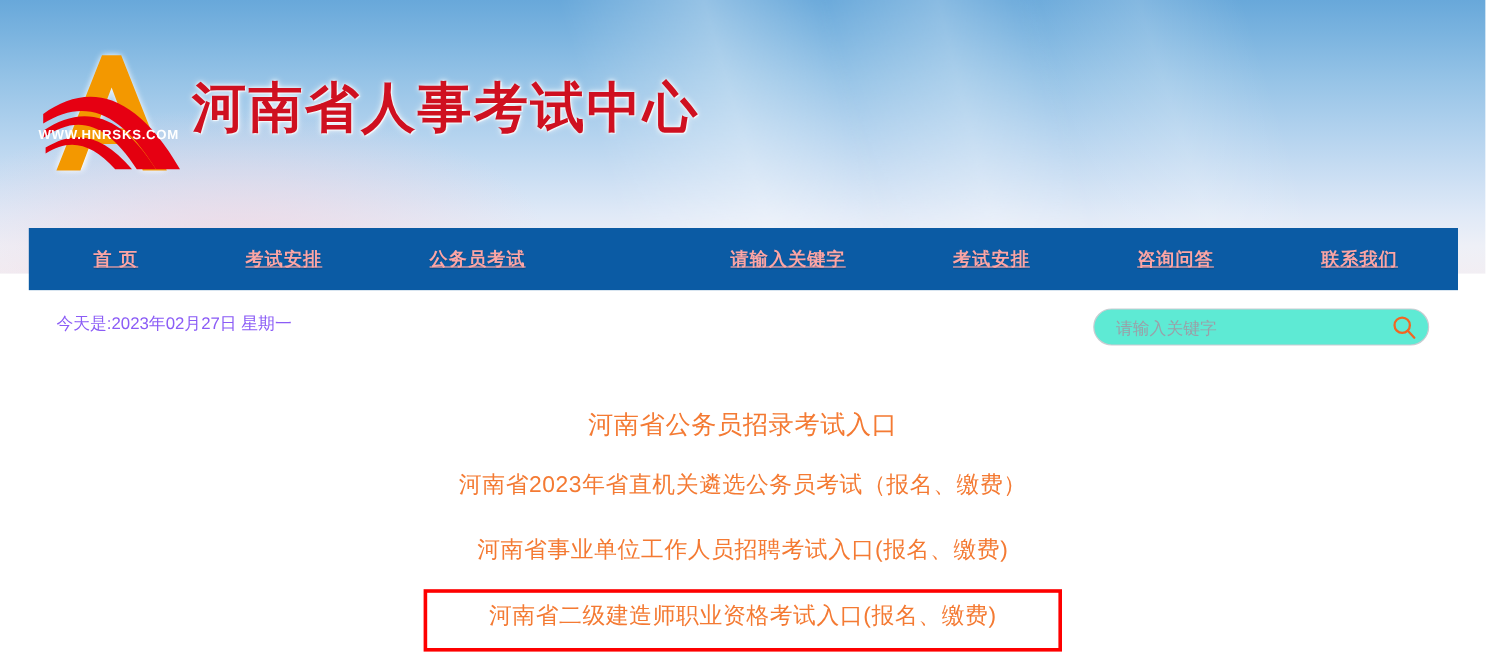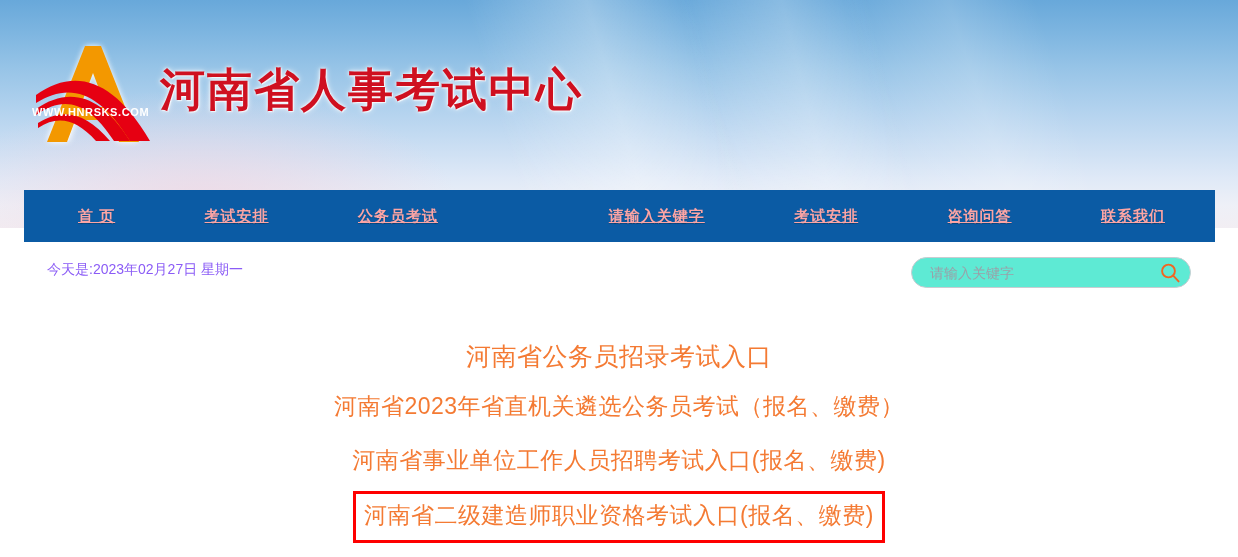--- a/index.html
+++ b/index.html
@@ -182,26 +182,26 @@
     text-align: center;
     white-space: nowrap;
   }
   .link-row.r0 { top: 36px; }
   .link-row.r1 { top: 87px; }
   .link-row.r2 { top: 141px; }
   .link-row.r3 { top: 196px; }
 
   .link-a {
     color: #f47a33;
-    font-size: 25px;
+    font-size: 21px;
     text-decoration: none;
     cursor: pointer;
     letter-spacing: 0.5px;
   }
-  .link-a.big { font-size: 23px; }
+  .link-a.big { font-size: 19px; }
 
   .highlight-box {
     position: absolute;
     left: 353px; top: 491px;
     width: 532px;
     height: 52px;
     border: 3px solid #fe0000;
     background: transparent;
     z-index: 2;
   }

